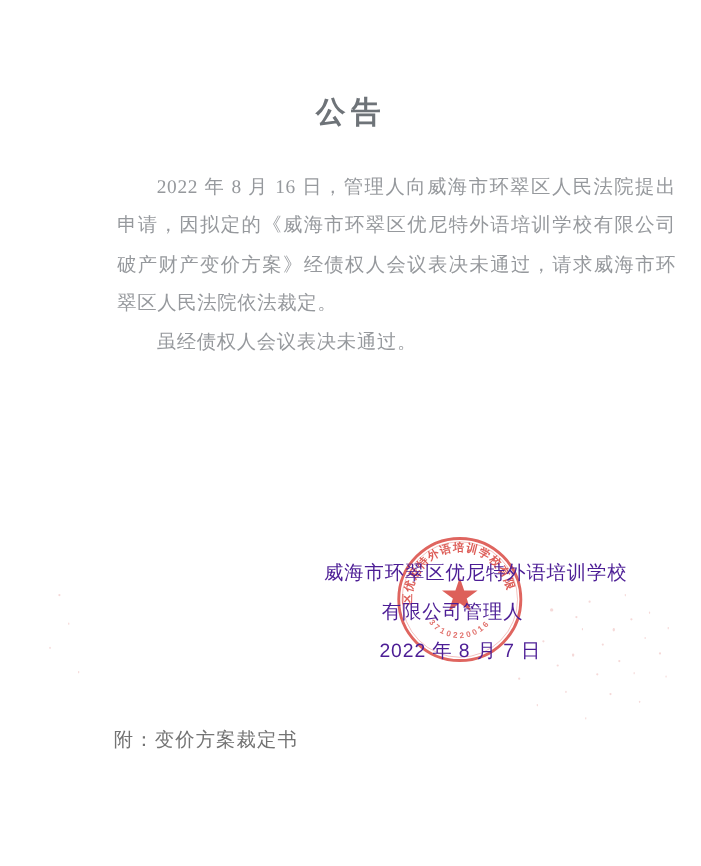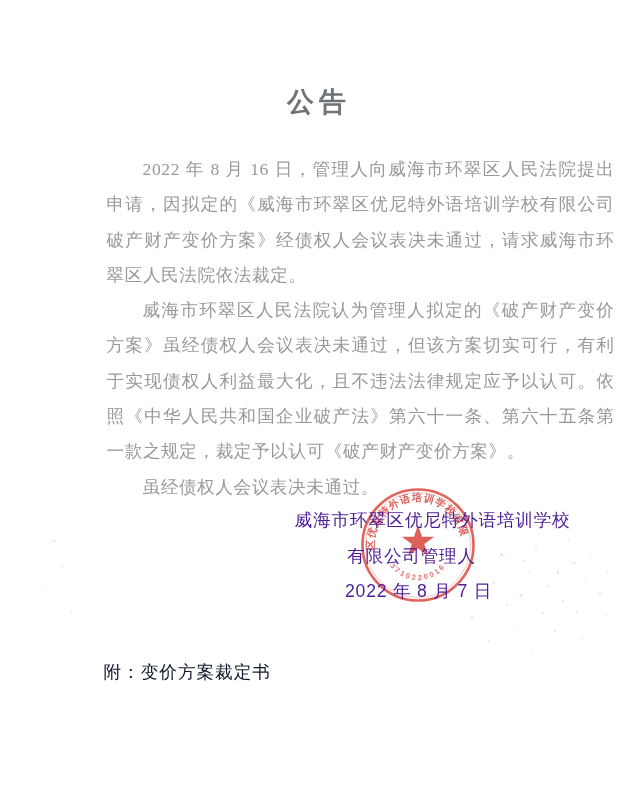--- a/index.html
+++ b/index.html
@@ -73,21 +73,21 @@
   .sign-line-2 { white-space: nowrap; margin-right: 42px; }
   .sign-line-3 { white-space: nowrap; margin-right: 28px; }
 
   
   .attach-note {
     position: absolute;
     left: 103px;
     top: 657px;
     font-size: 17.6px;
     line-height: 30px;
-    color: #0f172a;
+    color: #737373;
     letter-spacing: 1px;
     font-family: "Liberation Serif", "DejaVu Serif", serif;
     white-space: nowrap;
   }
 
   
   .seal {
     position: absolute;
     left: 358px;
     top: 486px;
@@ -117,21 +117,20 @@
 </style>
 </head>
 <body>
 
 <div class="page">
 
   <div class="doc-title">公告</div>
 
   <div class="body-block">
     <p class="para">2022 年 8 月 16 日，管理人向威海市环翠区人民法院提出申请，因拟定的《威海市环翠区优尼特外语培训学校有限公司破产财产变价方案》经债权人会议表决未通过，请求威海市环翠区人民法院依法裁定。</p>
-    <p class="para">威海市环翠区人民法院认为管理人拟定的《破产财产变价方案》虽经债权人会议表决未通过，但该方案切实可行，有利于实现债权人利益最大化，且不违法法律规定应予以认可。依照《中华人民共和国企业破产法》第六十一条、第六十五条第一款之规定，裁定予以认可《破产财产变价方案》。</p>
     <p class="para">虽经债权人会议表决未通过。</p>
   </div>
 
   <div class="sign-block">
     <div class="sign-line-1">威海市环翠区优尼特外语培训学校</div>
     <div class="sign-line-2">有限公司管理人</div>
     <div class="sign-line-3">2022 年 8 月 7 日</div>
   </div>
 
   <div class="seal">

